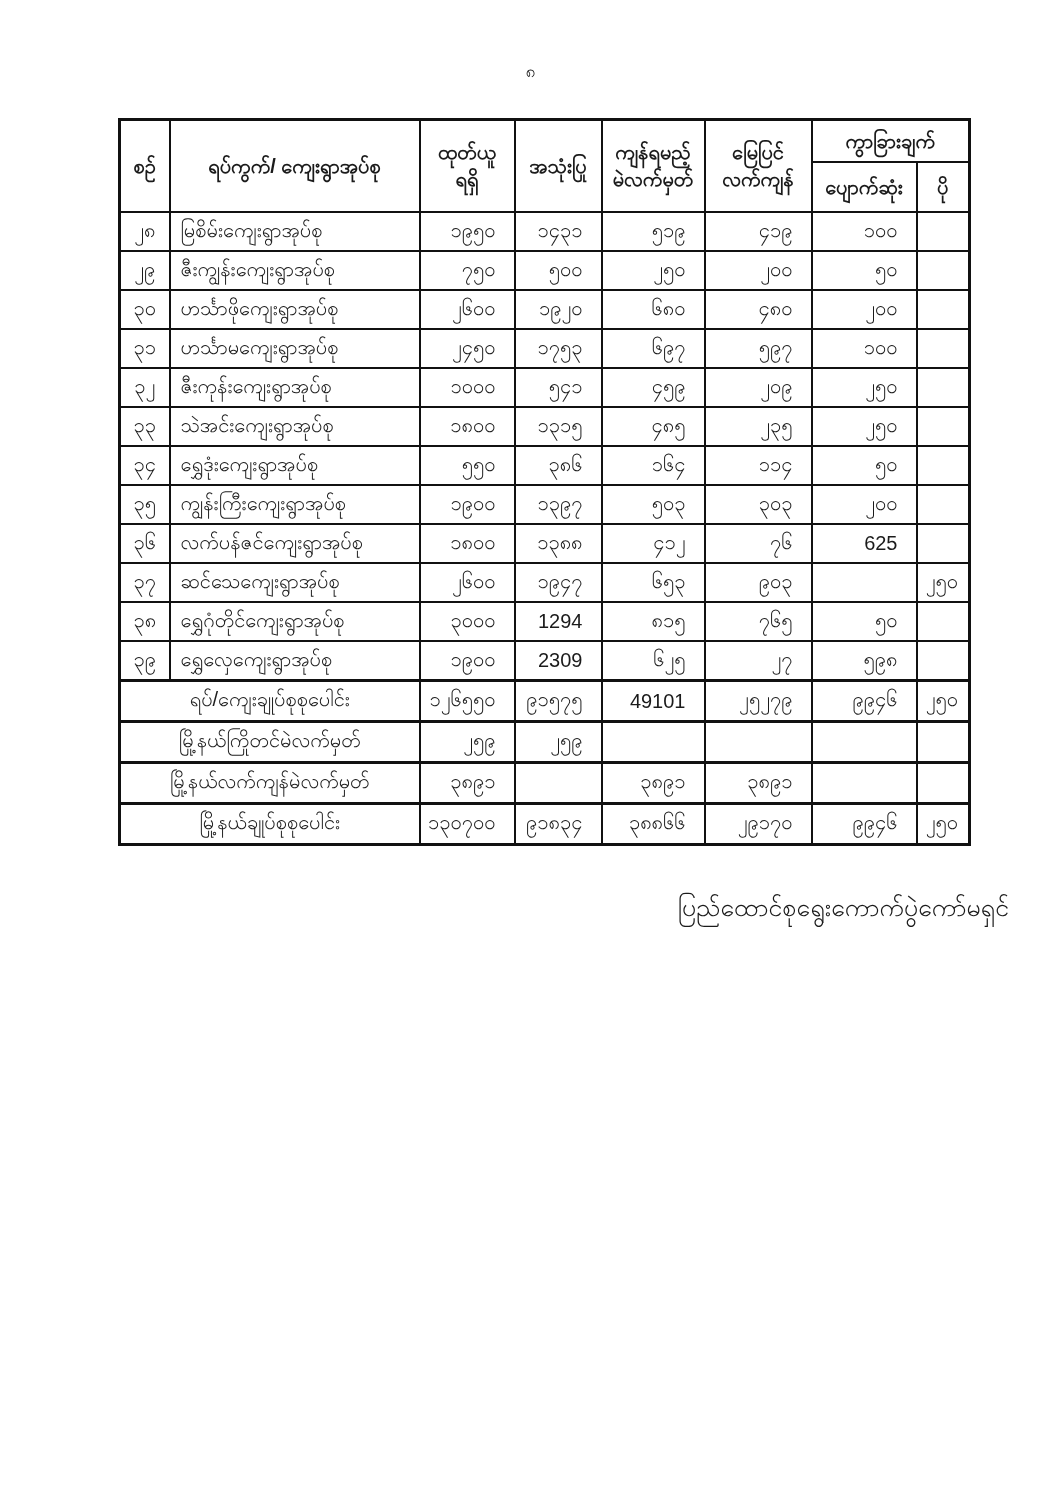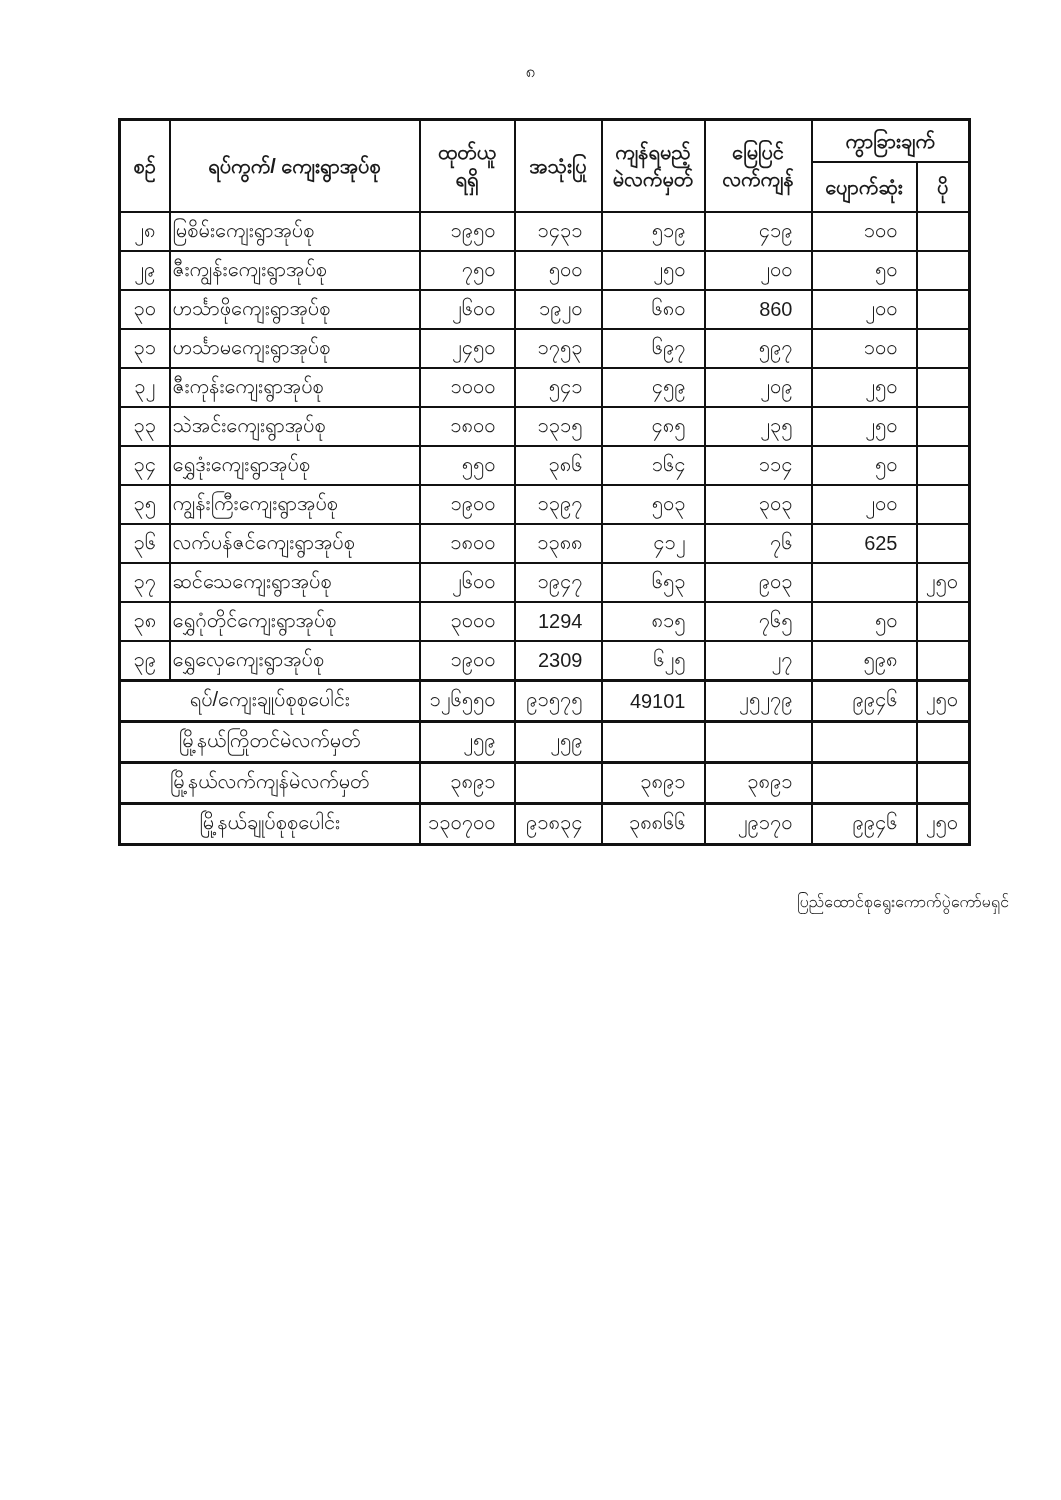--- a/index.html
+++ b/index.html
@@ -42,30 +42,30 @@
     text-align: center;
     white-space: pre-line;
     line-height: 1.35;
     font-size: 20px;
   }
   thead tr.h1 th { height: 40px; }
   thead th.tall { height: 92px; }
   thead tr.h2 th { height: 48px; border-radius: 10px; }
   tbody td { height: 37px; }
   td.serial { text-align: center; }
-  td.name  { text-align: left; padding-left: 2px; white-space: nowrap; }
+  td.name  { text-align: left; padding-left: 10px; white-space: nowrap; }
   td.num   { text-align: right; padding-right: 18px; }
   td.num-sm{ text-align: right; padding-right: 10px; }
   tr.sum td { font-weight: normal; border-top-width: 3px; height: 38px; }
   td.sum-label { text-align: center; white-space: nowrap; }
   .footer-sign {
     position: absolute;
     top: 891px;
     right: 52px;
-    font-size: 16px;
+    font-size: 25px;
     color: #1b1b1b;
     white-space: nowrap;
   }
 </style>
 </head>
 <body>
 
 <div class="page">
 
   <div class="page-number">၈</div>
@@ -119,21 +119,21 @@
           <td class="num">၂၀၀</td>
           <td class="num">၅၀</td>
           <td class="num-sm"></td>
         </tr>
         <tr>
           <td class="serial">၃၀</td>
           <td class="name">ဟင်္သာဖိုကျေးရွာအုပ်စု</td>
           <td class="num">၂၆၀၀</td>
           <td class="num">၁၉၂၀</td>
           <td class="num">၆၈၀</td>
-          <td class="num">860</td>
+          <td class="num">၄၈၀</td>
           <td class="num">၂၀၀</td>
           <td class="num-sm"></td>
         </tr>
         <tr>
           <td class="serial">၃၁</td>
           <td class="name">ဟင်္သာမကျေးရွာအုပ်စု</td>
           <td class="num">၂၄၅၀</td>
           <td class="num">၁၇၅၃</td>
           <td class="num">၆၉၇</td>
           <td class="num">၅၉၇</td>

